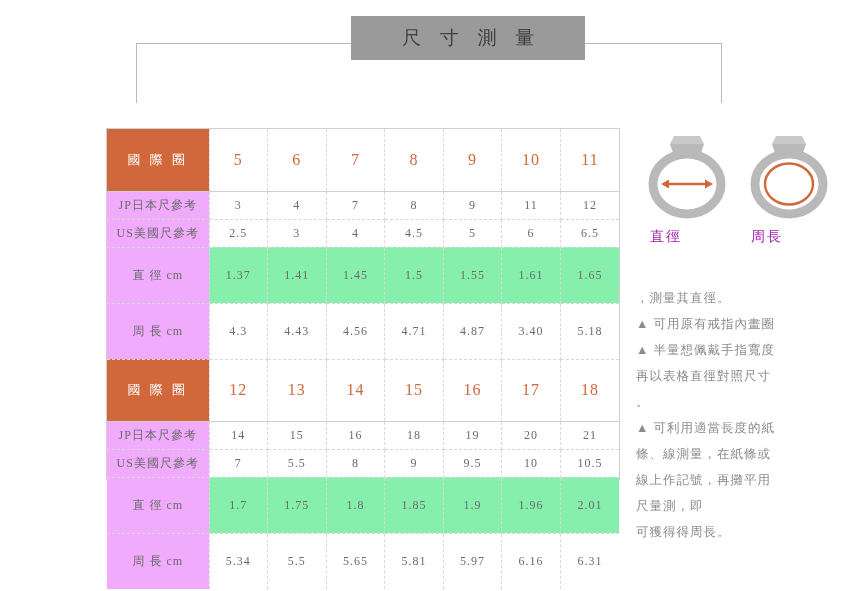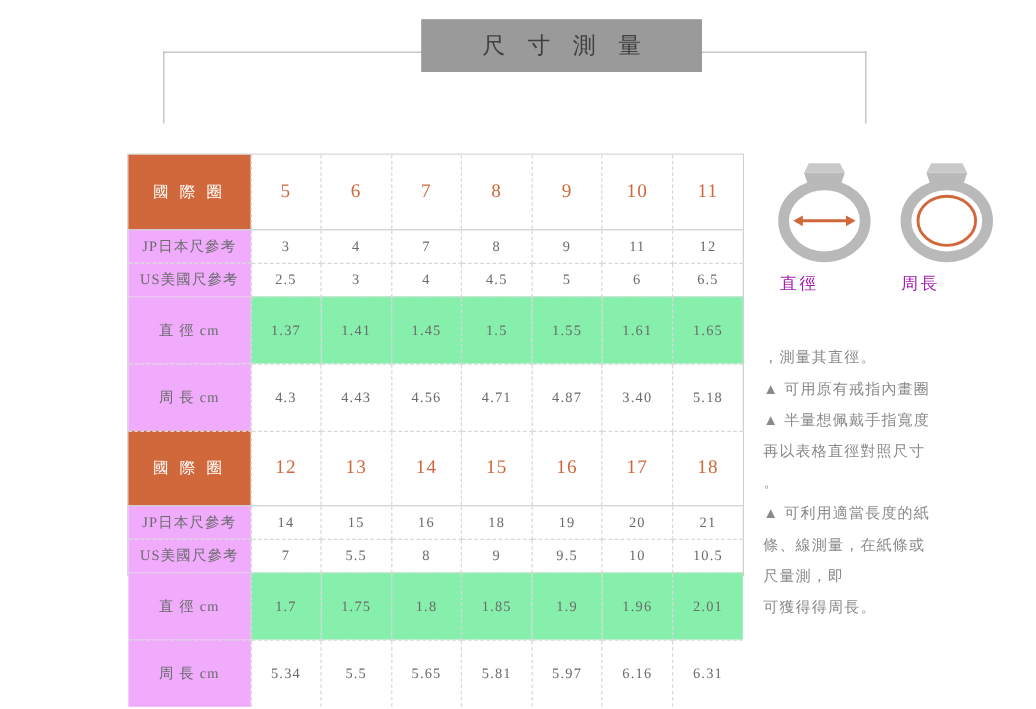--- a/index.html
+++ b/index.html
@@ -308,16 +308,17 @@
   </div>
 
   <div class="notes">
     <p>，測量其直徑。</p>
     <p>▲ 可用原有戒指內畫圈</p>
     <p>▲ 半量想佩戴手指寬度</p>
     <p>再以表格直徑對照尺寸</p>
     <p>。</p>
     <p>▲ 可利用適當長度的紙</p>
     <p>條、線測量，在紙條或</p>
+    <p>線上作記號，再攤平用</p>
     <p>尺量測，即</p>
     <p>可獲得得周長。</p>
   </div>
 </div>
 
 </body></html>

